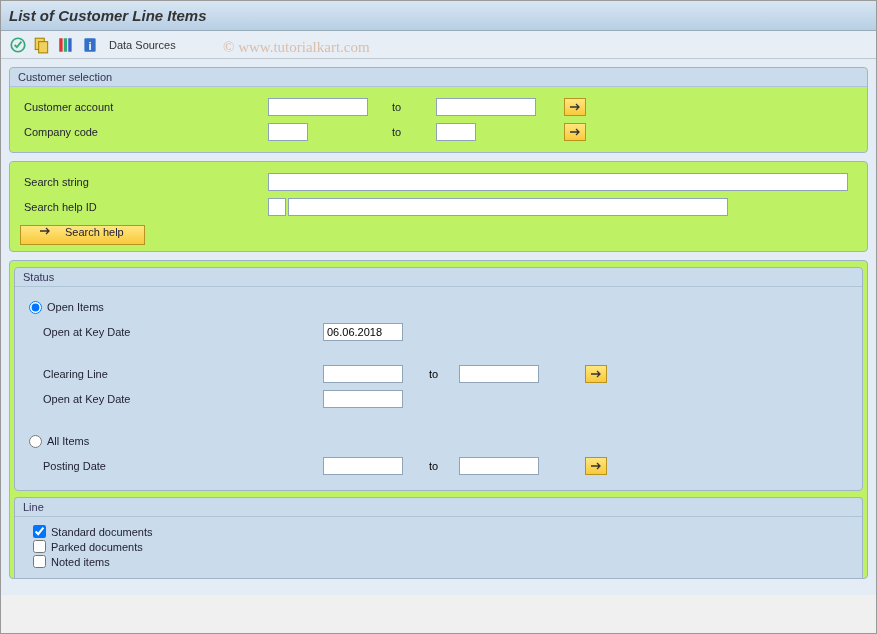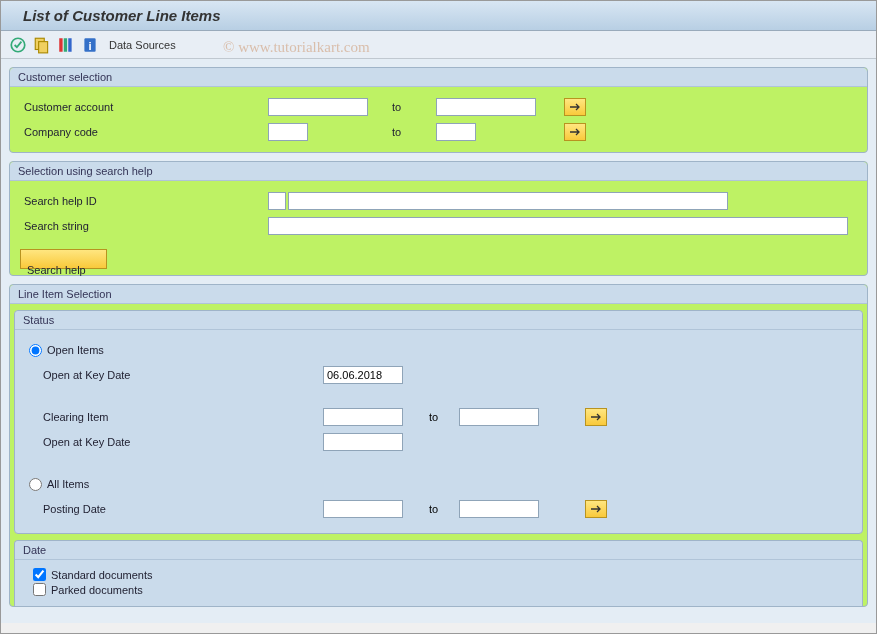--- a/index.html
+++ b/index.html
@@ -10,21 +10,21 @@
     font-size: 11px;
     background: #f0f0f0;
     width: 877px;
     height: 634px;
     overflow: hidden;
     border: 1px solid #999;
     position: relative;
   }
   .title-bar {
     background: linear-gradient(to bottom, #d8e6f3, #b8cfe4);
-    padding: 6px 22px;
+    padding: 6px 8px;
     font-size: 15px;
     font-weight: bold;
     font-style: italic;
     color: #333;
     border-bottom: 1px solid #9ab;
   }
   .toolbar {
     background: #e8eef5;
     padding: 4px 8px;
     display: flex;
@@ -123,31 +123,30 @@
     width: 22px;
     height: 18px;
     background: linear-gradient(to bottom, #ffe680, #f9c93b);
     border: 1px solid #b89320;
     margin-left: 28px;
     cursor: pointer;
   }
   .multi-btn svg { width: 12px; height: 10px; }
   .search-btn {
     display: inline-flex;
-    align-items: flex-end;
+    align-items: flex-start;
     height: 20px;
-    padding: 0 20px 0 6px;
+    padding: 0 20px 0 18px;
     background: linear-gradient(to bottom, #ffe680, #f9c93b);
     border: 1px solid #b89320;
     cursor: pointer;
     font-size: 11px;
     color: #223;
     gap: 14px;
     margin-top: 4px;
-    flex-direction: column;
   }
   .search-btn svg { width: 12px; height: 10px; }
   .inner-group {
     border: 1px solid #9fb4c8;
     border-radius: 4px;
     background: #cadbeb;
     margin: 6px 4px;
   }
   .inner-group .groupbox-title { background: #cadbeb; }
   .inner-body { padding: 6px 8px 10px 8px; }
@@ -226,57 +225,55 @@
         <span class="multi-btn" style="margin-left:88px">
           <svg viewBox="0 0 12 10">
               <path d="M1 5 L10 5 M7 2 L10 5 L7 8" stroke="#333" stroke-width="1.3" fill="none"></path>
             </svg>
         </span>
       </div>
     </div>
   </div>
 
   <div class="groupbox">
-    <div class="groupbox-title">Selection using search help</div>
     <div class="groupbox-body">
+      <div class="row">
+        <span class="label">Search string</span>
+        <input type="text" class="field-xl field-col1" style="">
+      </div>
       <div class="row">
         <span class="label">Search help ID</span>
         <input type="text" class="field-shid field-col1" style="">
         <input type="text" class="field-lg" style="margin-left: 2px;">
-      </div>
-      <div class="row">
-        <span class="label">Search string</span>
-        <input type="text" class="field-xl field-col1" style="">
       </div>
       <span class="search-btn">
         <svg viewBox="0 0 12 10">
             <path d="M1 5 L10 5 M7 2 L10 5 L7 8" stroke="#333" stroke-width="1.3" fill="none"></path>
           </svg>
         <span>Search help</span>
       </span>
     </div>
   </div>
 
   <div class="groupbox">
-    <div class="groupbox-title">Line Item Selection</div>
 
     <div class="inner-group">
       <div class="groupbox-title">Status</div>
       <div class="inner-body">
         <div class="row">
           <input type="radio" name="status" checked="" style="">
           <span class="label-radio">Open Items</span>
         </div>
         <div class="row">
           <span class="label-indent">Open at Key Date</span>
           <input type="text" class="field-date field-col-status" value="06.06.2018" style="">
         </div>
         <div class="sep"></div>
         <div class="row">
-          <span class="label-indent">Clearing Item</span>
+          <span class="label-indent">Clearing Line</span>
           <input type="text" class="field-date field-col-status" style="">
           <span class="to-col-status">to</span>
           <input type="text" class="field-date" style="">
           <span class="multi-btn" style="margin-left:46px">
             <svg viewBox="0 0 12 10">
                 <path d="M1 5 L10 5 M7 2 L10 5 L7 8" stroke="#333" stroke-width="1.3" fill="none"></path>
               </svg>
           </span>
         </div>
         <div class="row">
@@ -296,27 +293,31 @@
           <span class="multi-btn" style="margin-left:46px">
             <svg viewBox="0 0 12 10">
                 <path d="M1 5 L10 5 M7 2 L10 5 L7 8" stroke="#333" stroke-width="1.3" fill="none"></path>
               </svg>
           </span>
         </div>
       </div>
     </div>
 
     <div class="inner-group" style="margin-bottom:0; border-bottom:none; border-radius:4px 4px 0 0;">
-      <div class="groupbox-title">Date</div>
+      <div class="groupbox-title">Line</div>
       <div class="inner-body" style="padding-bottom:8px">
         <div class="check-row">
           <input type="checkbox" checked="" style="">
           <span class="label-radio">Standard documents</span>
         </div>
         <div class="check-row">
           <input type="checkbox" style="">
           <span class="label-radio">Parked documents</span>
         </div>
+        <div class="check-row">
+          <input type="checkbox" style="">
+          <span class="label-radio">Noted items</span>
+        </div>
       </div>
     </div>
 
   </div>
 </div>
 
 </body></html>

